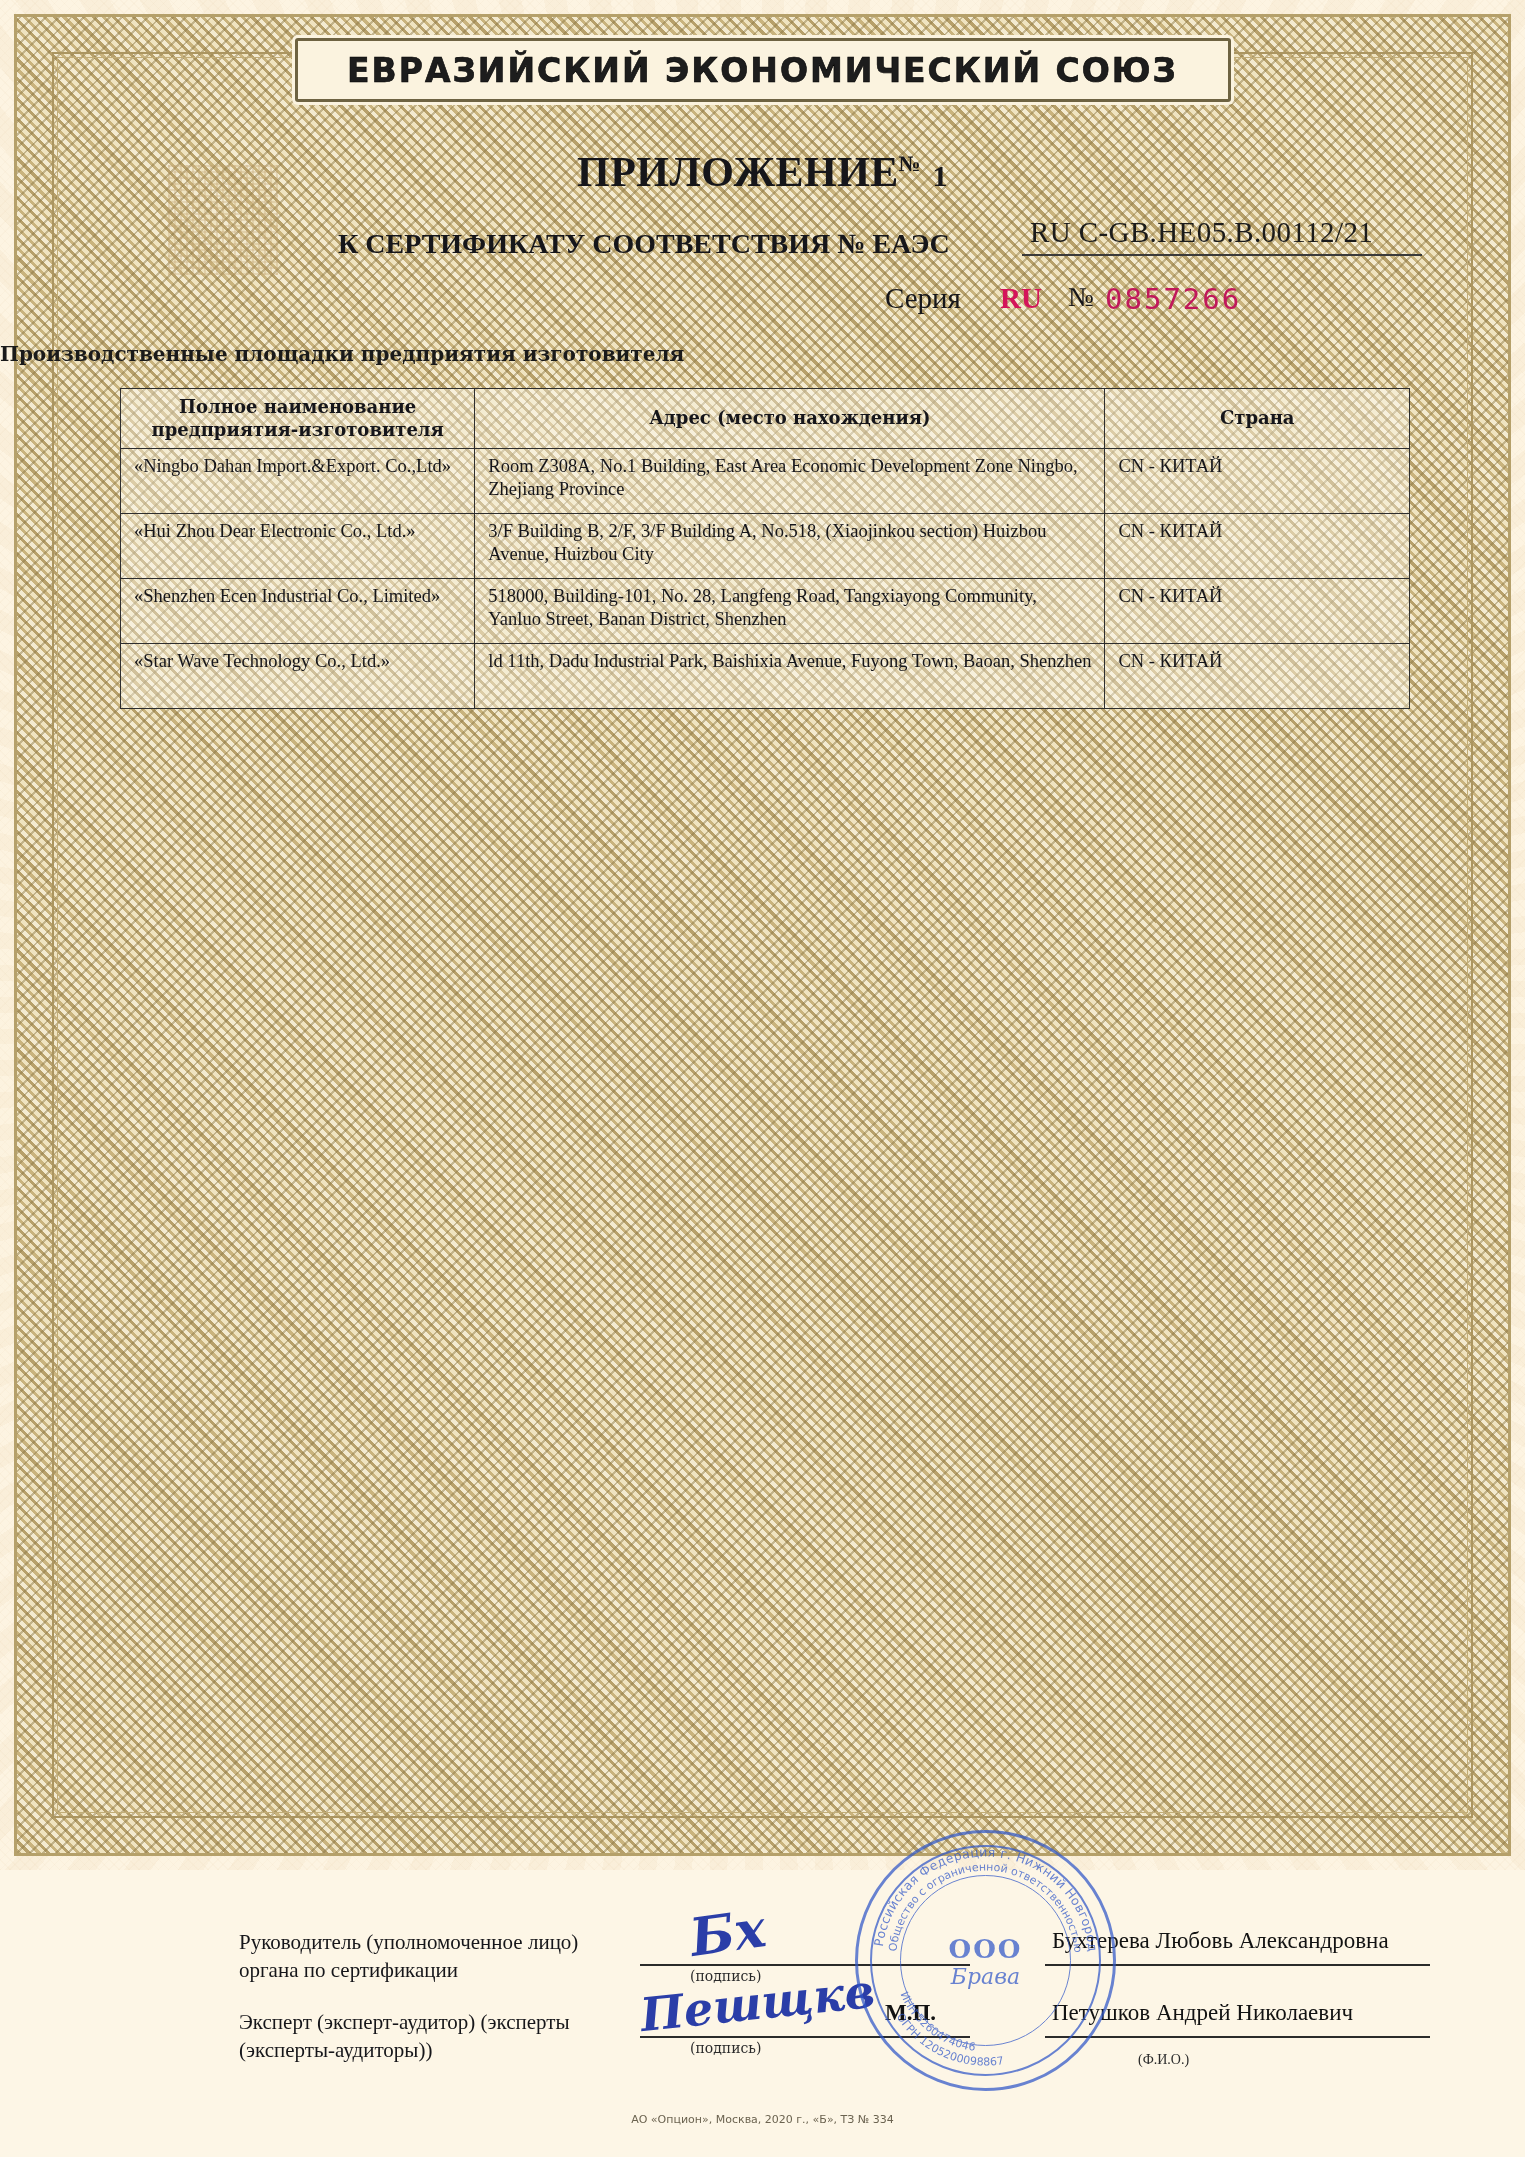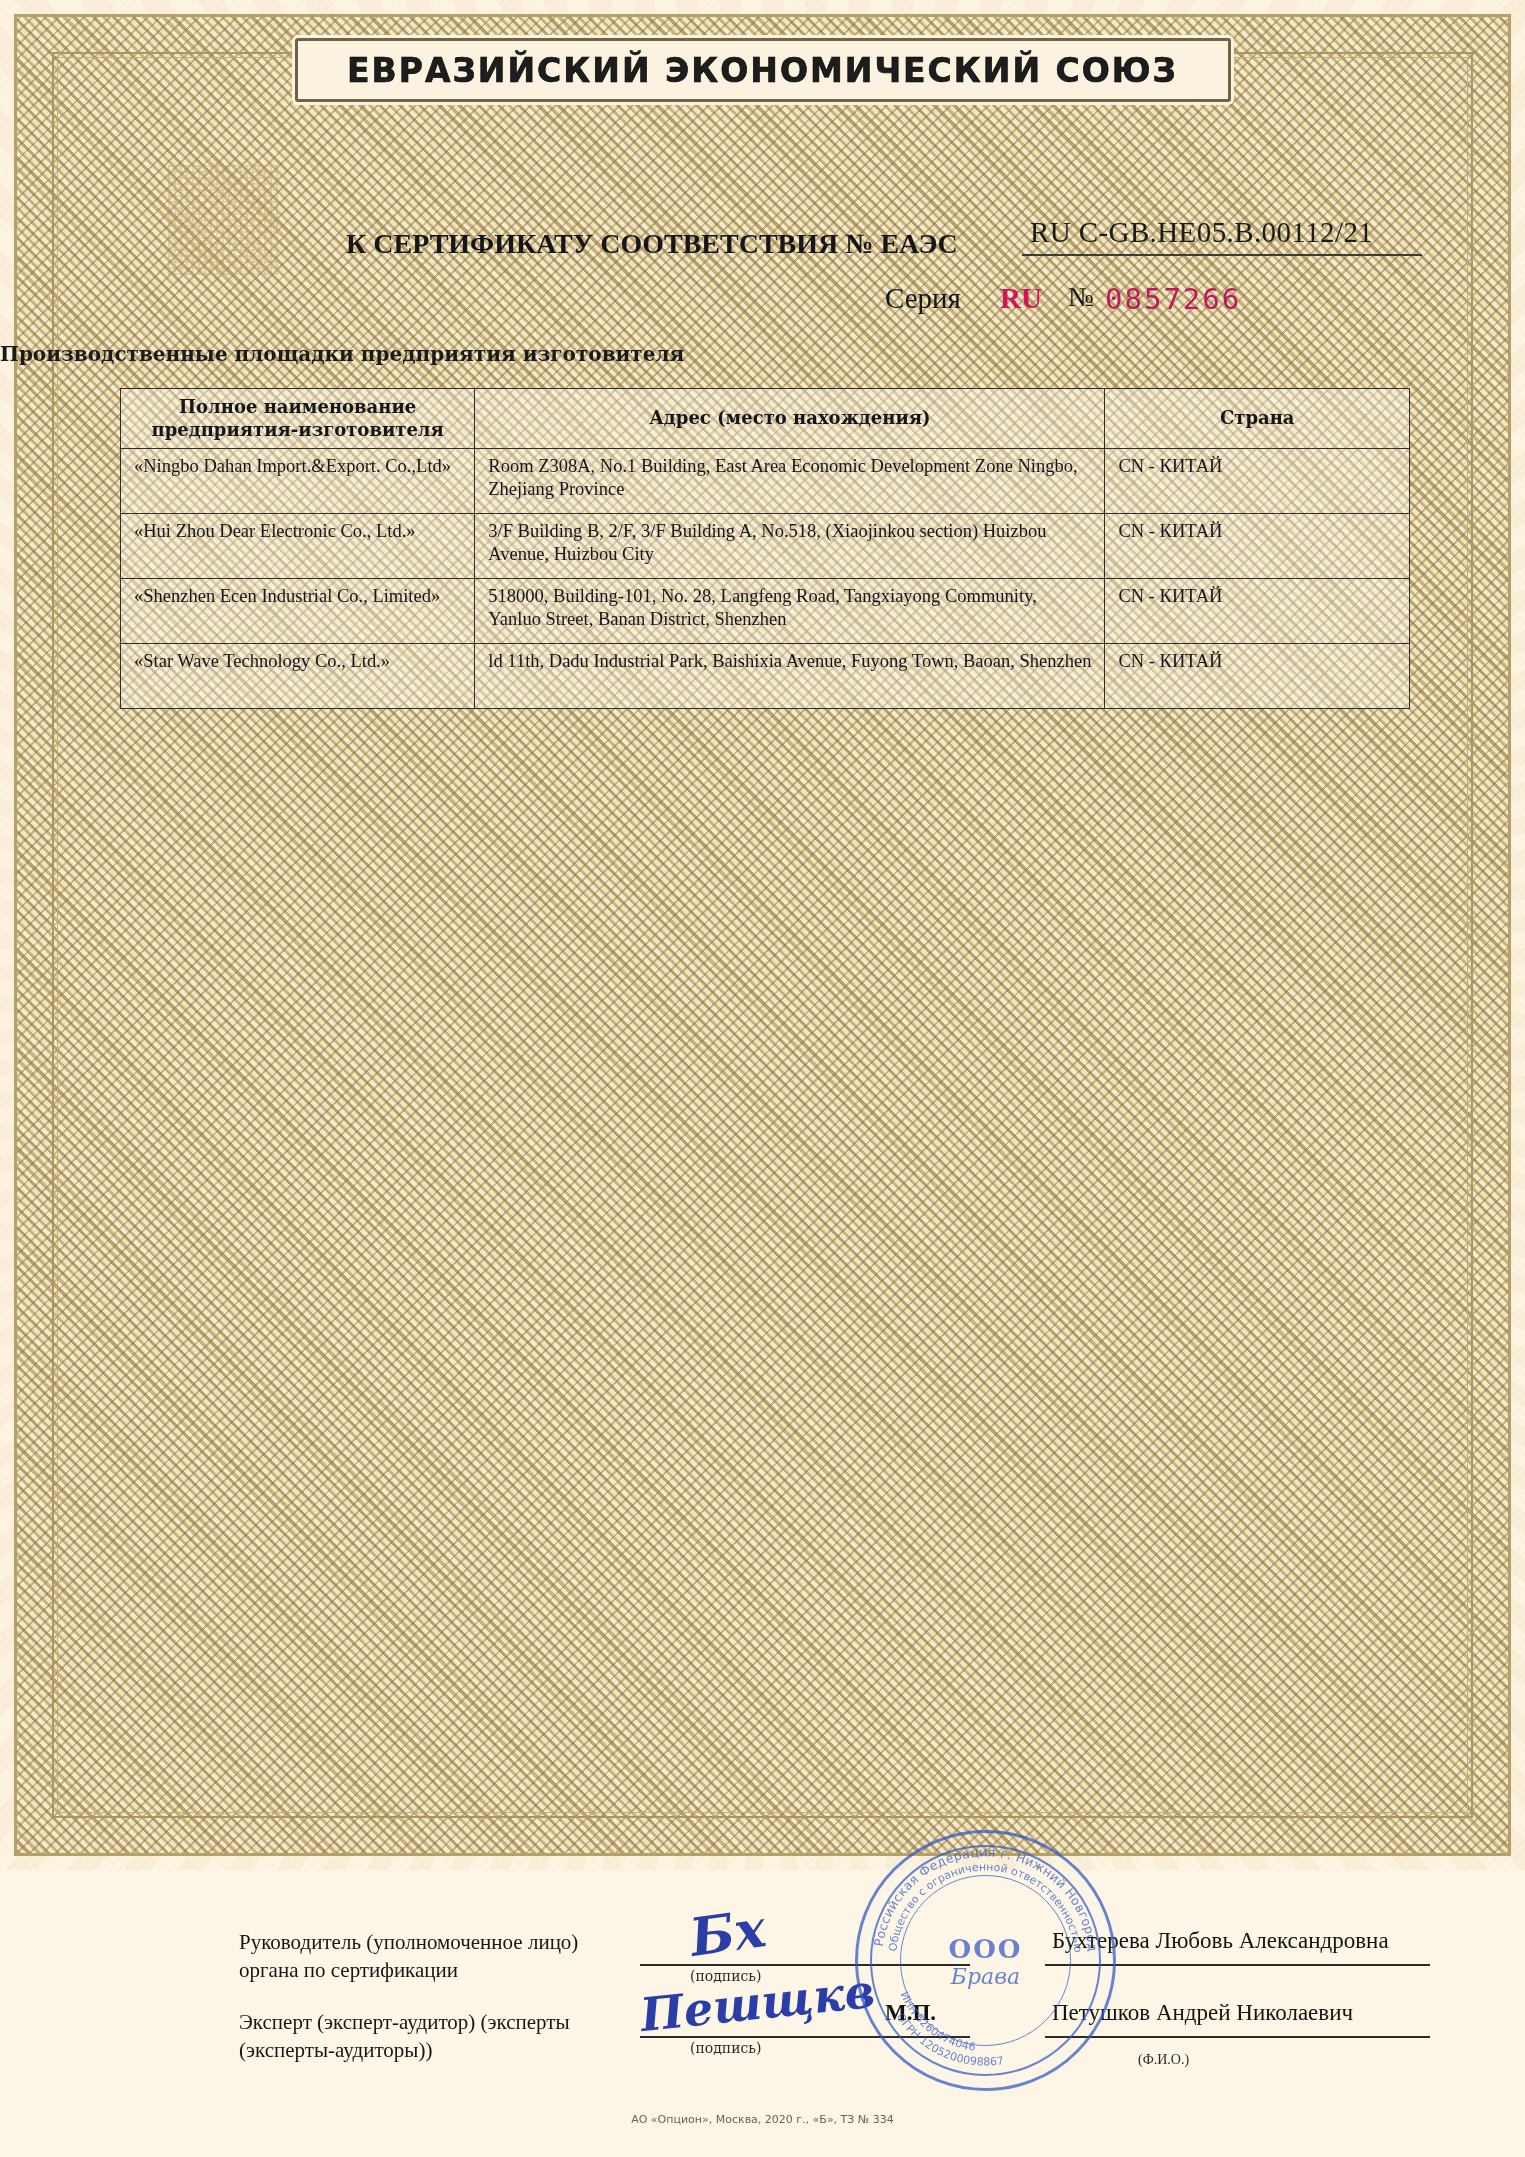--- a/index.html
+++ b/index.html
@@ -82,21 +82,21 @@
     font-size:42px;font-weight:bold;letter-spacing:0.5px;color:#16161a;
   }
   .title .sup{font-size:22px;vertical-align:super;}
   .title .num{font-size:30px;}
 
   .subtitle-row{
     position:absolute;top:228px;left:0;width:1525px;
   }
   .subtitle{
     position:absolute;left:338px;top:0;
-    font-size:28px;font-weight:bold;color:#16161a;margin-left:8px;
+    font-size:28px;font-weight:bold;color:#16161a;
   }
   .cert-number{
     position:absolute;left:1030px;top:-12px;
     font-size:29px;color:#1b1b1b;letter-spacing:0.4px;
   }
   .cert-underline{
     position:absolute;left:1022px;top:26px;width:400px;height:2px;background:#3a3a3a;
   }
 
   .series-row{
@@ -230,20 +230,23 @@
   <div class="frame-inner2"></div>
 
   <div class="banner">
     <div class="banner-text">ЕВРАЗИЙСКИЙ ЭКОНОМИЧЕСКИЙ СОЮЗ</div>
   </div>
 
   <div class="content">
 
     <div class="wm-square"></div>
 
+    <div class="title">
+      <span>ПРИЛОЖЕНИЕ</span><span class="sup">№</span> <span class="num">1</span>
+    </div>
 
     <div class="subtitle-row">
       <div class="subtitle">К СЕРТИФИКАТУ СООТВЕТСТВИЯ № ЕАЭС</div>
       <div class="cert-number">RU C-GB.HE05.B.00112/21</div>
       <div class="cert-underline"></div>
     </div>
 
     <div class="series-row">
       <div class="series-label">Серия</div>
       <div class="series-ru">RU</div>

